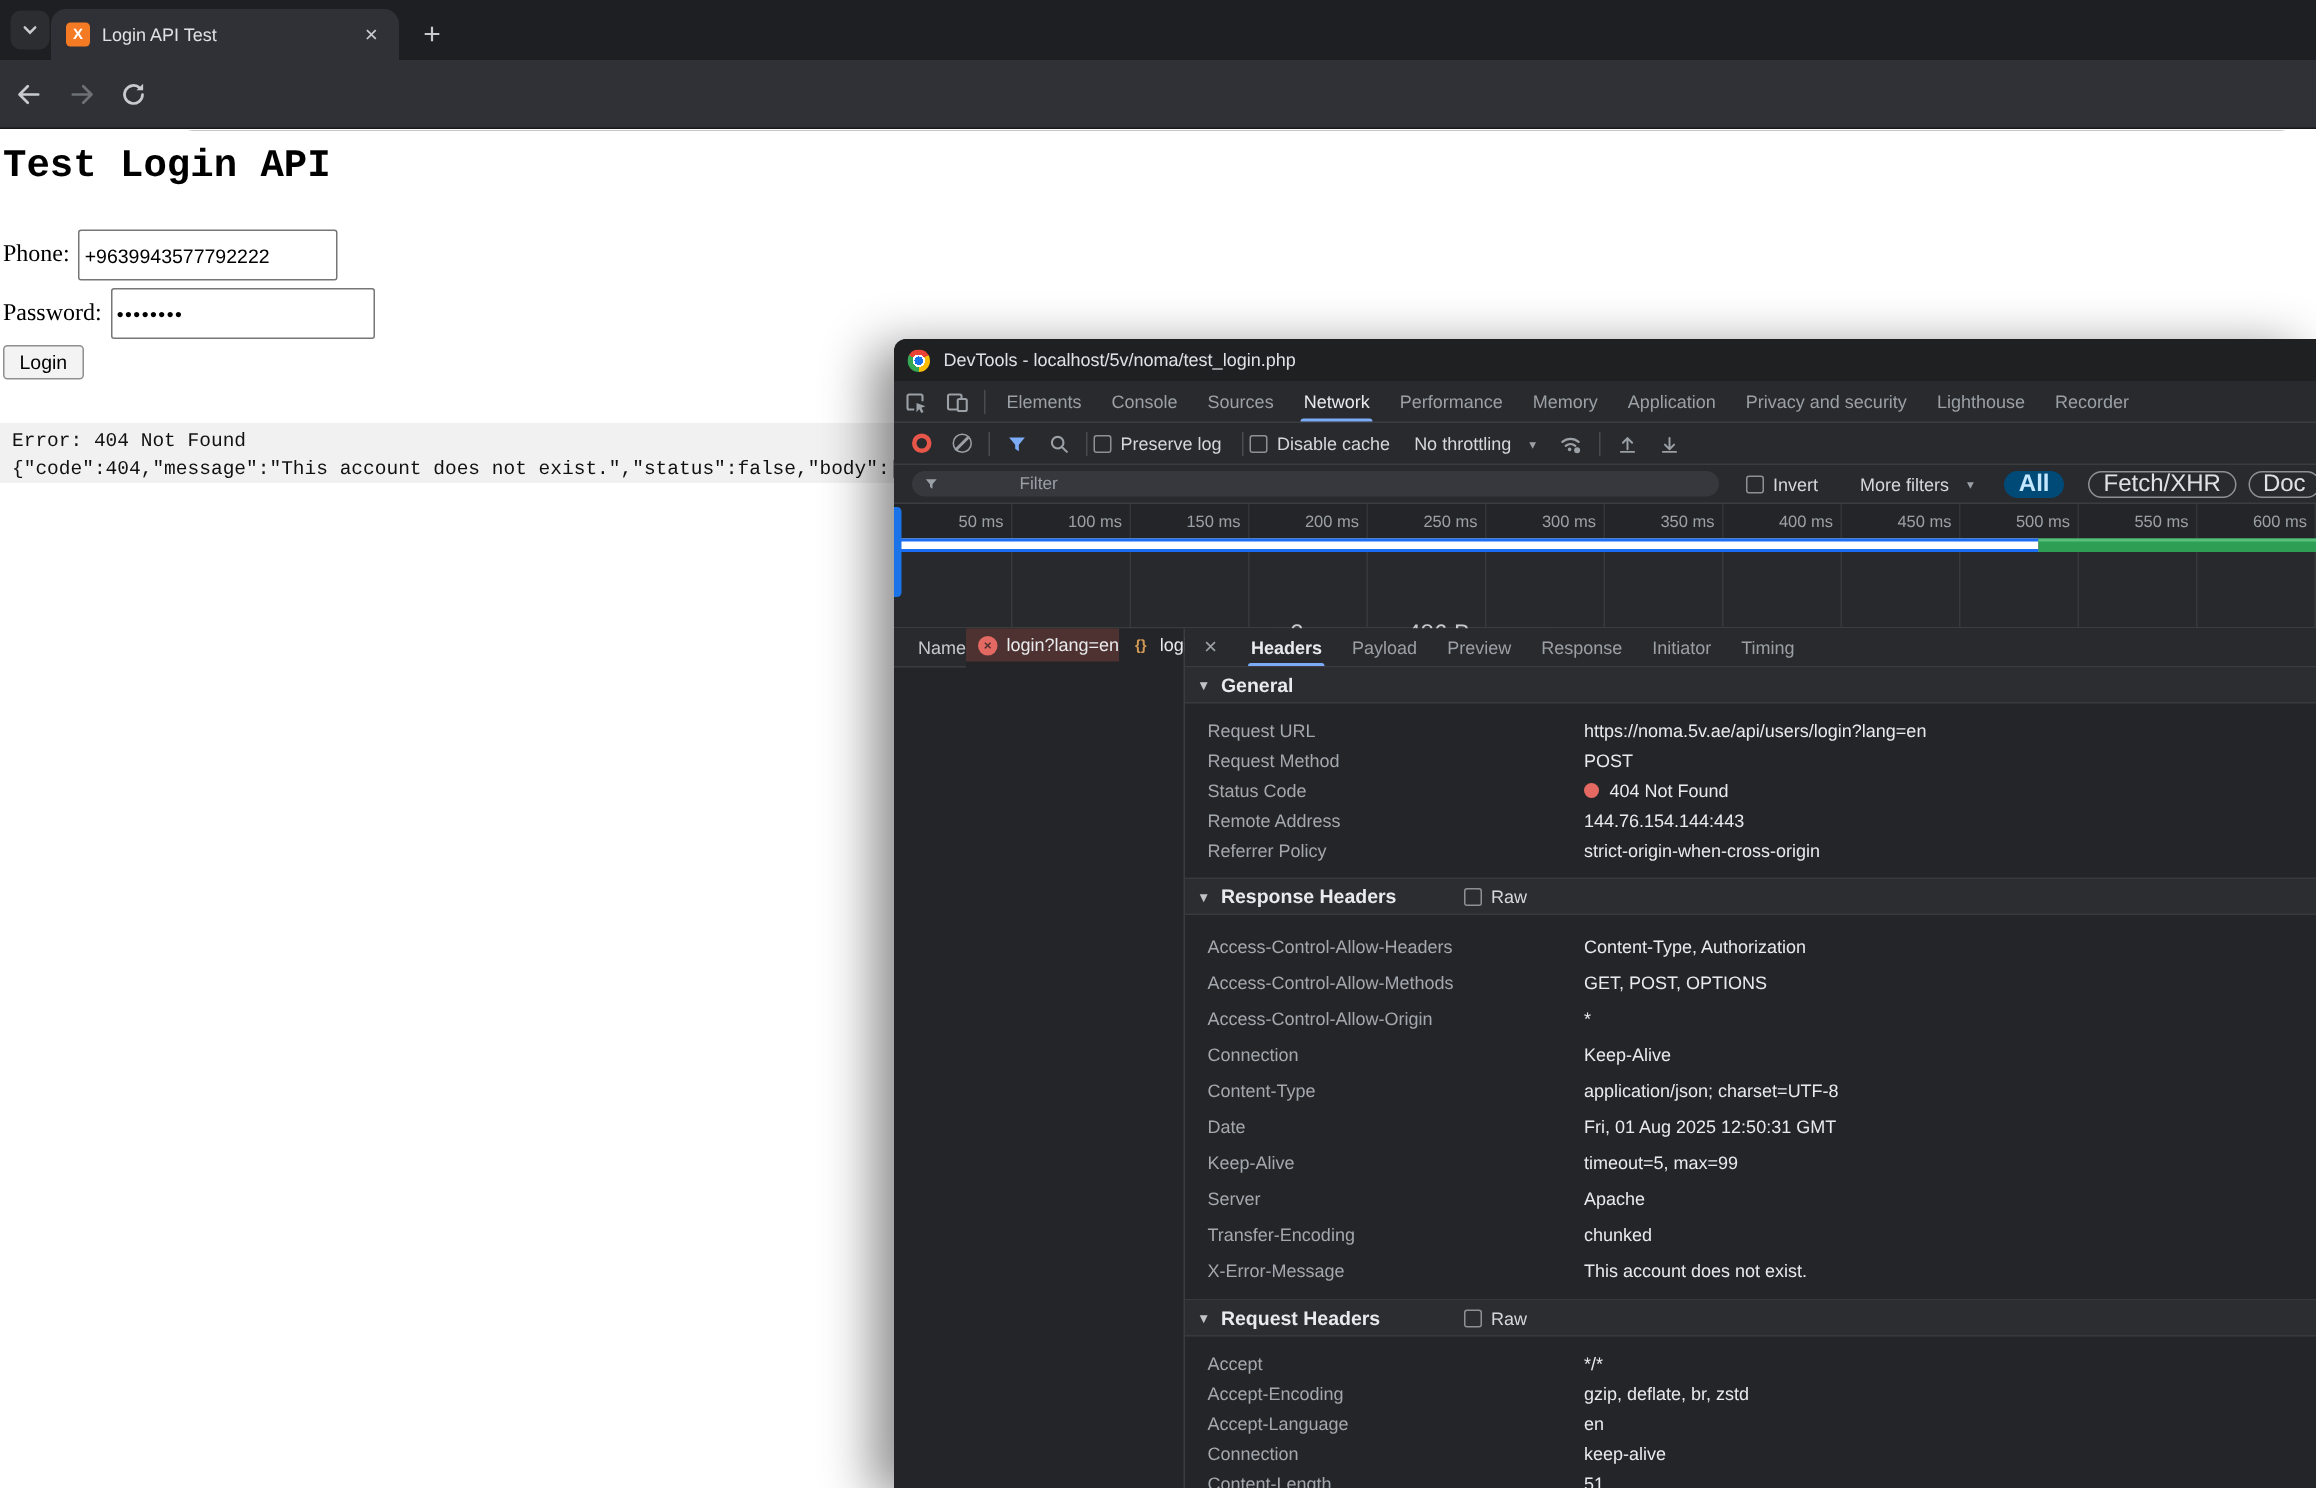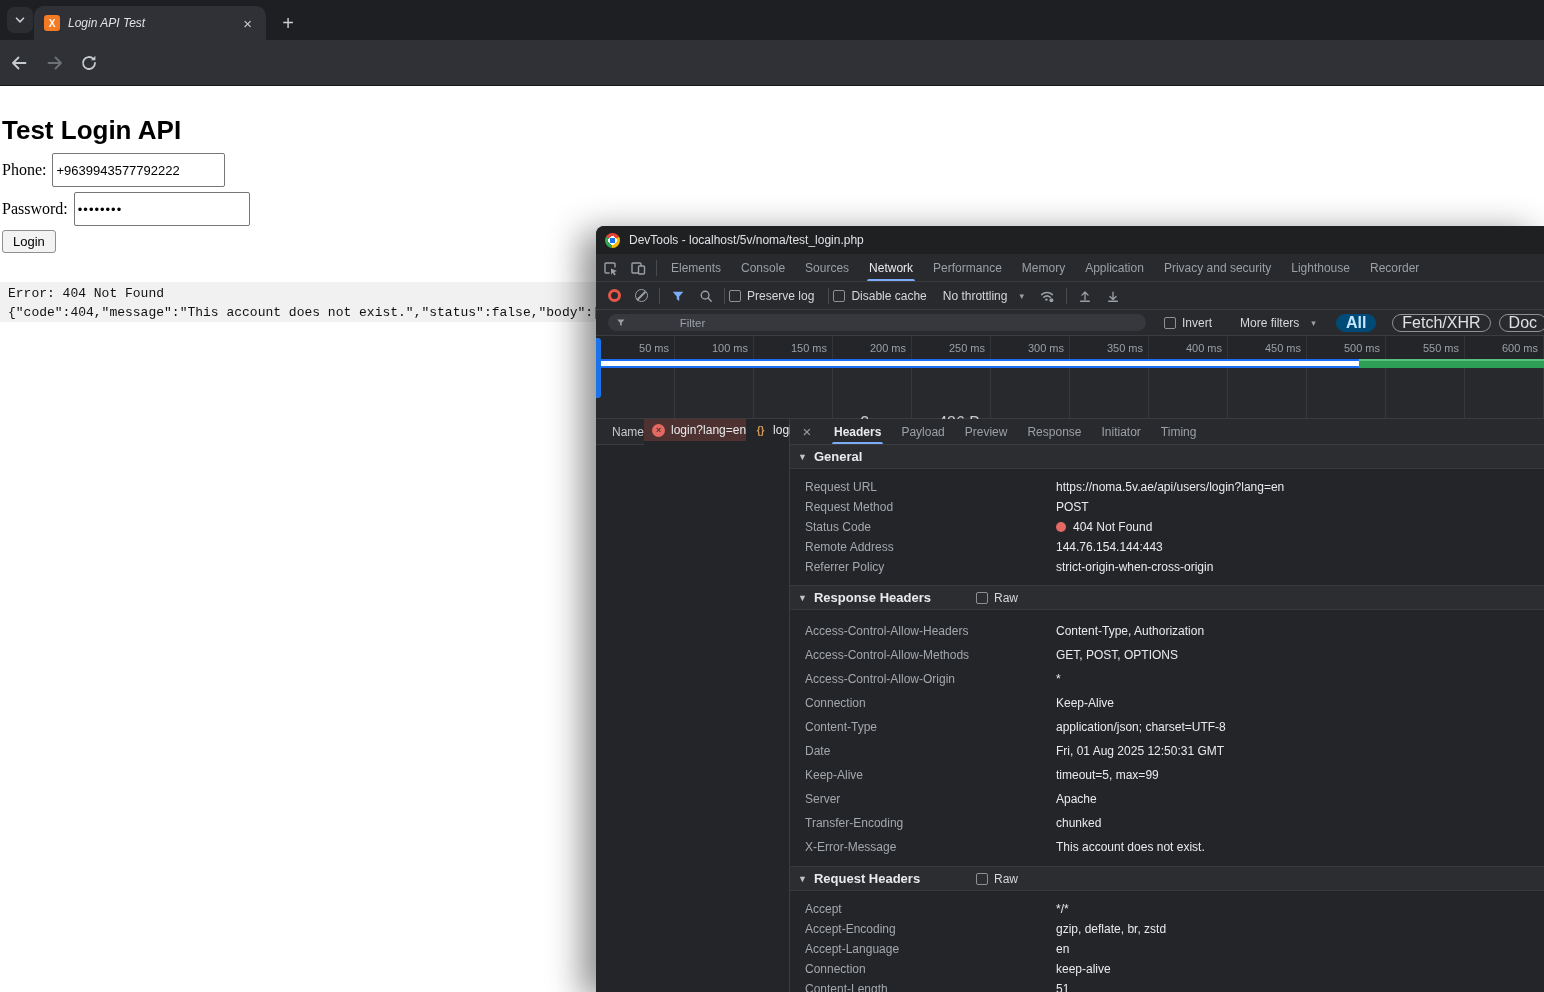--- a/index.html
+++ b/index.html
@@ -4,34 +4,34 @@
 <style>
   * { margin:0; padding:0; box-sizing:border-box; }
   html,body { width:1544px; height:992px; background:#fff; font-family:"Liberation Sans",sans-serif; }
   .screen { position:relative; width:1544px; height:992px; overflow:hidden; background:#fff; }
 
   
   .tabstrip { position:absolute; left:0; top:0; width:1544px; height:40px; background:#1e1f22; display:flex; align-items:flex-end; }
   .win-chevron { position:absolute; left:7px; top:7px; width:26px; height:26px; border-radius:7px; background:#2b2d31; color:#c7cacf; display:flex; align-items:center; justify-content:center; }
   .tab { position:absolute; left:34px; top:6px; width:232px; height:34px; background:#2f3136; border-radius:10px 10px 0 0; display:flex; align-items:center; padding:0 10px; color:#dfe1e5; }
   .favicon { width:16px; height:16px; border-radius:3px; background:#f57a24; color:#fff; font-weight:bold; font-size:10px; display:flex; align-items:center; justify-content:center; flex:0 0 16px; }
-  .tab-title { flex:1; font-size:12px; margin-left:8px; white-space:nowrap; overflow:hidden;font-style:italic; }
+  .tab-title { flex:1; font-size:12px; margin-left:8px; white-space:nowrap; overflow:hidden; }
   .tab-close { color:#c7cacf; font-size:15px; line-height:1; padding:2px 4px; border-radius:50%; }
   .newtab { position:absolute; left:274px; top:9px; width:28px; height:28px; color:#c7cacf; font-size:20px; display:flex; align-items:center; justify-content:center; }
   .nav-toolbar { position:absolute; left:0; top:40px; width:1544px; height:46px; background:#2f3136; border-bottom:1px solid #17181a; }
   .nav-btn { position:absolute; top:12px; width:22px; height:22px; color:#c7cacf; display:flex; align-items:center; justify-content:center; }
   .nav-back { left:8px; }
   .nav-fwd { left:44px; color:#6d7074; }
   .nav-reload { left:78px; }
   .omnibox { position:absolute; left:112px; top:47px; width:1424px; height:32px; border-radius:16px; background:#1e2023; display:flex; align-items:center; padding:0 14px; color:#dfe1e5; }
   .omni-url { font-size:14px; margin-left:10px; letter-spacing:.2px; }
 
   
   .page { position:absolute; left:0; top:87px; width:1544px; height:905px; background:#fff; color:#000; }
-  .page h1 { position:absolute; left:2px; top:28px; font-family:Liberation Sans, sans-serif; font-size:26px; font-weight:bold; }
+  .page h1 { position:absolute; left:2px; top:8px; font-family:Liberation Mono, monospace; font-size:26px; font-weight:bold; }
   .frow { position:absolute; left:2px; font-family:"Liberation Serif",serif; font-size:16px; display:flex; align-items:center; }
   .frow-phone { top:66px; }
   .frow-pass { top:105px; }
   .frow input { margin-left:6px; height:34px; border:1px solid #767676; border-radius:2px; font-family:"Liberation Sans",sans-serif; font-size:13px; padding:0 3px; background:#fff; color:#000; }
   .inp-phone { width:173px; }
   .inp-pass { width:176px; letter-spacing:1px; }
   .login-btn { position:absolute; left:2px; top:143px; font-size:13px; font-family:"Liberation Sans",sans-serif; background:#f3f3f3; border:1px solid #8f8f8f; border-radius:3px; padding:3px 10px; color:#000; }
   .error-box { position:absolute; left:0; top:195px; width:660px; height:40px; background:#f1f1f1; font-family:"Liberation Mono",monospace; font-size:13px; line-height:19px; padding:2px 8px; white-space:pre; color:#111; }
 
   

